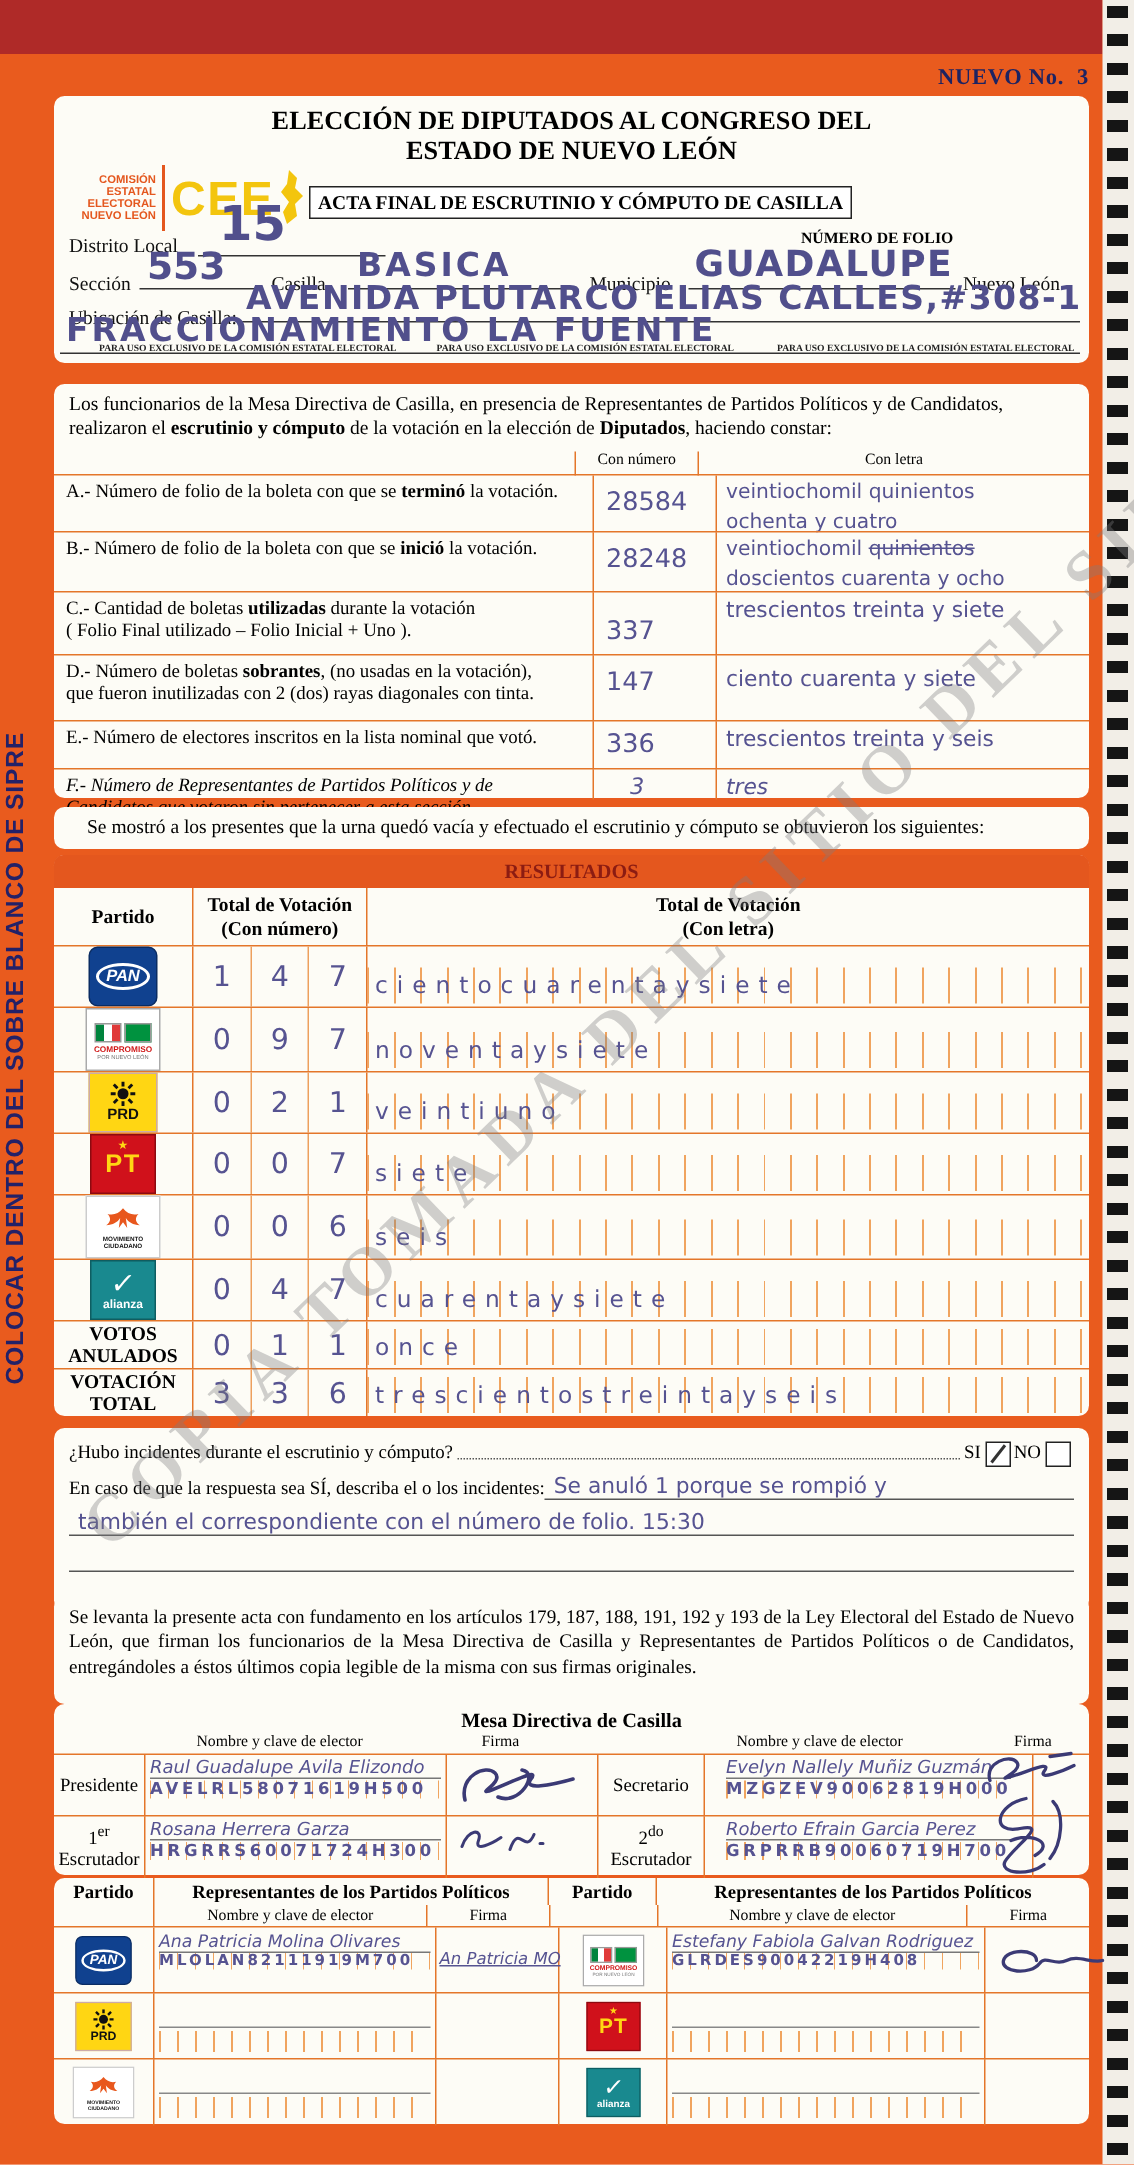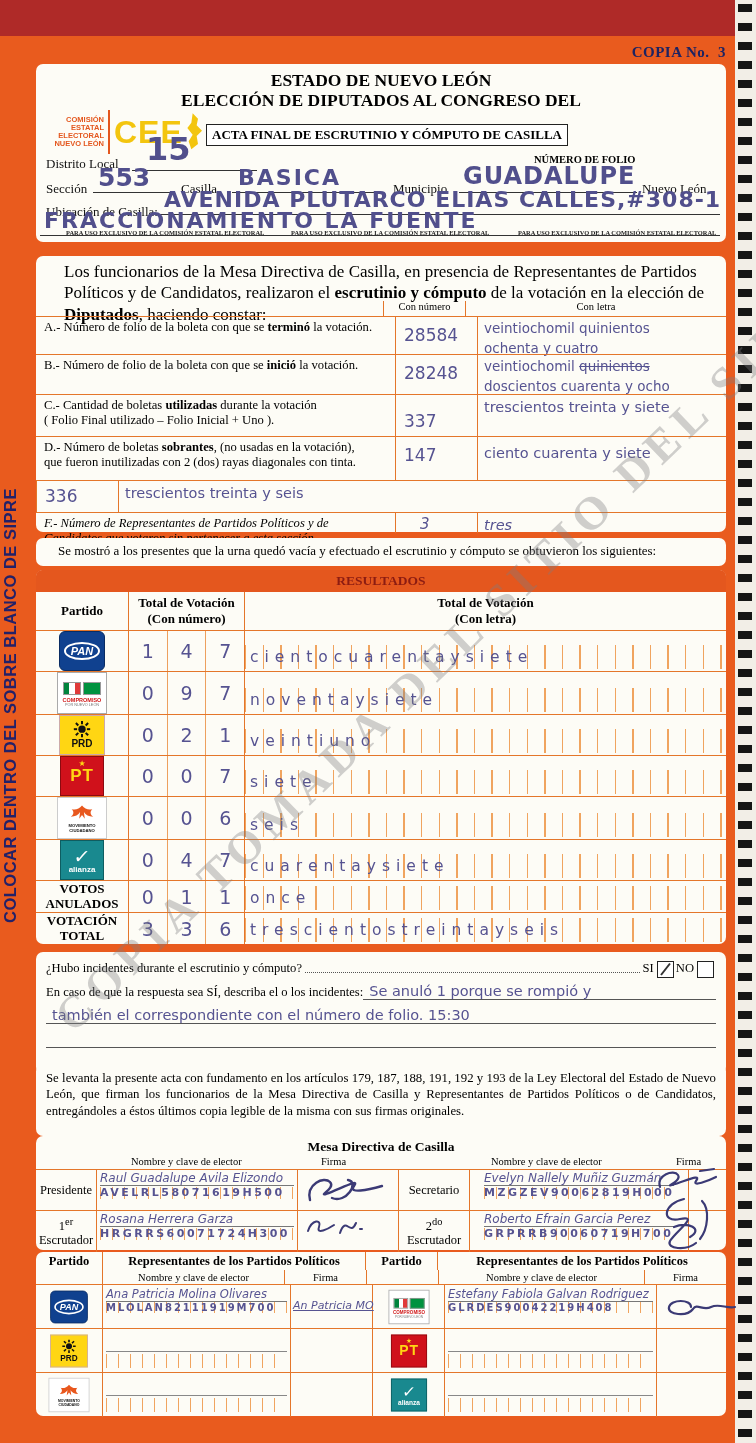--- a/index.html
+++ b/index.html
@@ -29,21 +29,21 @@
   .hd-subtitle{position:absolute;left:170px;top:60px;width:360px;border:1.5px solid #222;
     text-align:center;font-weight:bold;font-size:13px;padding:2px 0;background:#fff;}
   .lbl{font-size:13px;color:#111;}
   .lbl-sm{font-weight:bold;font-size:10.5px;}
   .uline{border-bottom:1.3px solid #333;}
   .hw{font-family:"DejaVu Sans",sans-serif;color:#565391;}
   .hw-caps{font-family:"DejaVu Sans",sans-serif;font-weight:bold;color:#514f8c;}
   .excl{position:absolute;font-size:6.4px;font-weight:bold;color:#222;white-space:nowrap;}
 
   
-  .intro{padding:5px 10px 0 28px;font-size:17px;line-height:1.25;}
+  .intro{padding:5px 10px 0 10px;font-size:13px;line-height:1.25;}
   .af-table{position:absolute;left:0;top:44px;right:0;bottom:0;font-size:12.6px;}
   .af-row{position:absolute;left:0;right:0;border-top:1.4px solid #e4762a;display:flex;}
   .af-label{width:347px;padding:3px 4px 0 8px;white-space:pre-line;line-height:1.18;}
   .af-num{width:81px;border-left:1.4px solid #e4762a;position:relative;}
   .af-letra{flex:1;border-left:1.4px solid #e4762a;position:relative;}
   .af-head{position:absolute;left:347px;right:0;top:-16px;height:16px;display:flex;font-size:10.5px;}
   .af-head>div{text-align:center;}
   .hw-num{position:absolute;left:8px;top:8px;font-size:17px;}
   .hw-letra{position:absolute;left:6px;top:2px;font-size:13.5px;line-height:1.45;white-space:pre-line;}
   .struck{text-decoration:line-through;}
@@ -150,30 +150,30 @@
 <body>
 
 <div class="page">
 
   <div class="topbar"></div>
   <div class="binding">
     <div class="binding-dashes"></div>
   </div>
 
   <div class="acta-no">
-    <span>COPIA No.</span>&nbsp;&nbsp;<span>3</span>
+    <span>NUEVO No.</span>&nbsp;&nbsp;<span>3</span>
   </div>
 
   <div class="sidebar-text">COLOCAR DENTRO DEL SOBRE BLANCO DE SIPRE</div>
   <div class="watermark">COPIA TOMADA DEL SITIO DEL SIPRE</div>
 
   <div class="card" style="top:64px;height:178px;">
     <div class="hd-title">
+      <div>ELECCIÓN DE DIPUTADOS AL CONGRESO DEL</div>
       <div>ESTADO DE NUEVO LEÓN</div>
-      <div>ELECCIÓN DE DIPUTADOS AL CONGRESO DEL</div>
     </div>
 
     <div class="cee">
       <div class="cee-org">
         <div>COMISIÓN</div>
         <div>ESTATAL</div>
         <div>ELECTORAL</div>
         <div>NUEVO LEÓN</div>
       </div>
       <div class="cee-div"></div>
@@ -258,20 +258,21 @@
 que fueron inutilizadas con 2 (dos) rayas diagonales con tinta.</span></div>
         <div class="af-num">
             <span class="hw hw-num">147</span>
           </div>
         <div class="af-letra">
             <span class="hw hw-letra" style="font-size:14.5px;top:6px;">ciento cuarenta y siete</span>
           </div>
       </div>
 
       <div class="af-row" style="top:180px;height:32px;">
+        <div class="af-label"><span>E.- Número de electores inscritos en la lista nominal que votó.</span></div>
         <div class="af-num">
             <span class="hw hw-num" style="top:5px;">336</span>
           </div>
         <div class="af-letra">
             <span class="hw hw-letra" style="font-size:14.5px;">trescientos treinta y seis</span>
           </div>
       </div>
 
       <div class="af-row" style="top:212px;height:20px;border-bottom:none;font-style:italic;">
         <div class="af-label"><span>F.- Número de Representantes de Partidos Políticos y de

